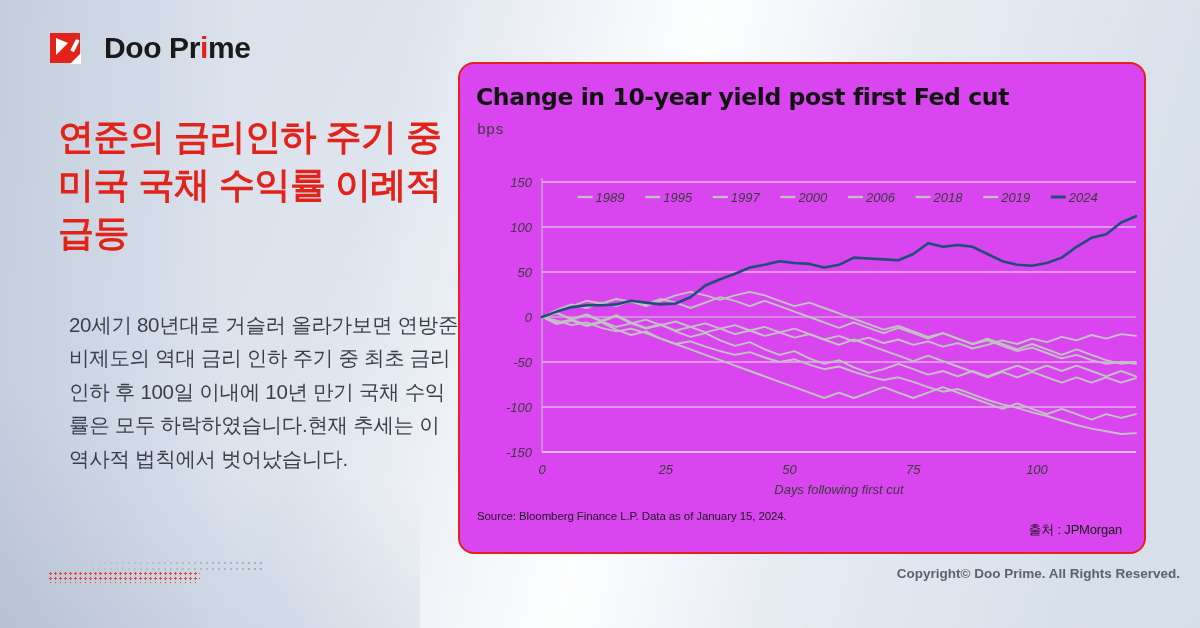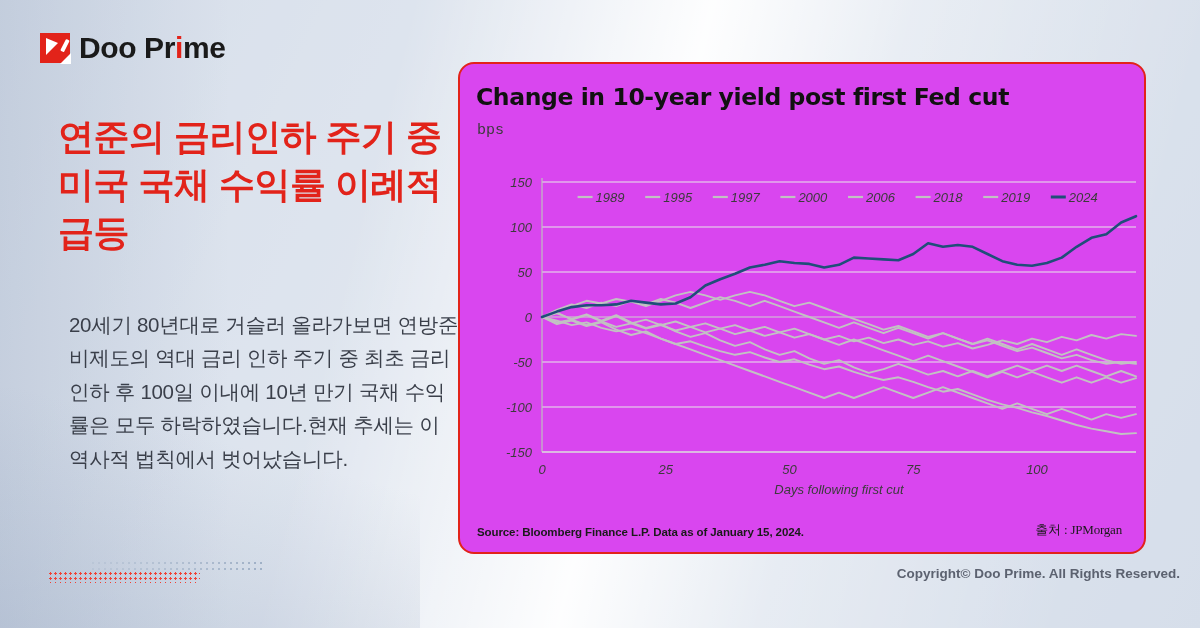--- a/index.html
+++ b/index.html
@@ -17,21 +17,21 @@
         background:linear-gradient(108deg,rgba(255,255,255,0) 30%,rgba(255,255,255,.95) 45%,
                    rgba(255,255,255,.35) 55%,rgba(255,255,255,0) 70%);
         transform:rotate(-4deg); }
   #bg .darkfade-l { position:absolute; left:0; top:0; width:230px; height:100%;
         background:linear-gradient(90deg,rgba(150,165,190,.30),rgba(150,165,190,0)); }
   #bg .darkfade-b { position:absolute; left:0; bottom:0; width:420px; height:240px;
         background:linear-gradient(15deg,rgba(140,158,186,.28),rgba(140,158,186,0) 70%); }
 
   
   .left { position:absolute; left:40px; top:0; width:420px; height:628px; }
-  .logo { position:absolute; left:0; top:31px; display:flex; align-items:center; gap:9px; }
+  .logo { position:absolute; left:10px; top:31px; display:flex; align-items:center; gap:24px; }
   .logo .mark { width:30px; height:30px; background:#e2231a; position:relative; flex:none; }
   .logo .mark .tri { position:absolute; left:6px; top:5px; width:0; height:0;
         border-left:12px solid #fff; border-top:5px solid transparent; border-bottom:12px solid transparent; }
   .logo .mark .bar { position:absolute; right:4px; top:6px; width:3.5px; height:13px;
         background:#fff; transform:rotate(27deg); border-radius:1px; }
   .logo .mark .cut { position:absolute; right:-1px; bottom:-1px; width:11px; height:11px;
         background:#fff; clip-path:polygon(100% 0,100% 100%,0 100%); }
   .logo .word { font-size:30px; font-weight:700; letter-spacing:-.4px; color:#1a1a1a; white-space:nowrap; }
   .logo .word .dot { color:#e2231a; }
 
@@ -50,24 +50,24 @@
         background-image:radial-gradient(circle,#ef4136 1.3px,transparent 1.4px);
         background-size:5px 5px; }
 
   
   .card { position:absolute; left:458px; top:62px; width:688px; height:492px;
         background:#d946ef; border:2.5px solid #e2231a; border-radius:16px; }
   .chart-title { position:absolute; left:16px; top:19px; font-size:23.5px; font-weight:700;
         color:#111; letter-spacing:-.4px; font-family:"DejaVu Sans", sans-serif; }
   .chart-unit { position:absolute; left:17px; top:58px; font-size:15px; color:#3b3b3b;font-family:Liberation Mono, monospace; }
   .plotwrap { position:absolute; left:20px; top:100px; width:672px; height:345px;font-style:italic; }
-  .footnote { position:absolute; left:17px; bottom:14px; font-size:11.5px; color:#1a1a1a;
-        font-weight:700; letter-spacing:-.1px; }
+  .footnote { position:absolute; left:17px; bottom:30px; font-size:11.5px; color:#1a1a1a;
+        font-weight:400; letter-spacing:-.1px; }
   .attrib { position:absolute; right:22px; bottom:13px; font-size:13px; color:#1a1a1a;
-        letter-spacing:-.2px;font-family:Liberation Serif, serif; }
+        letter-spacing:-.2px; }
   .copyright { position:absolute; right:20px; top:566px; font-size:13.5px; color:#5c6270;font-weight:bold; }
   svg { display:block; }
   .axis-label { font-size:13px; fill:#3b3b3b; font-family:"Liberation Sans",sans-serif; }
   .axis-title { font-size:13px; fill:#3b3b3b; font-family:"Liberation Sans",sans-serif; }
   .legend-label { font-size:13px; fill:#3b3b3b; font-family:"Liberation Sans",sans-serif; }
 </style>
 </head>
 <body>
 
 <div id="bg">

